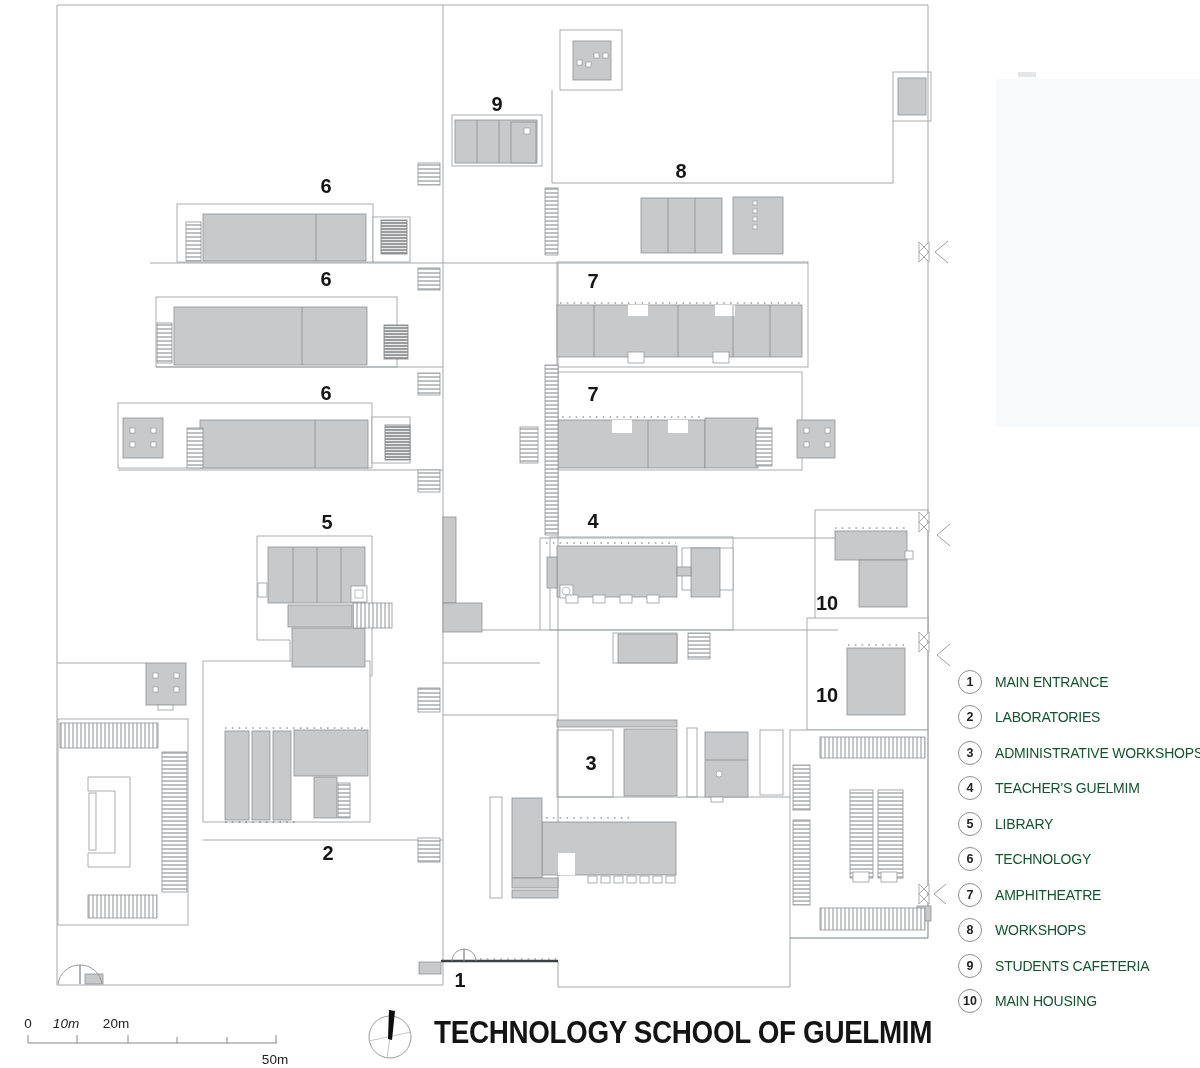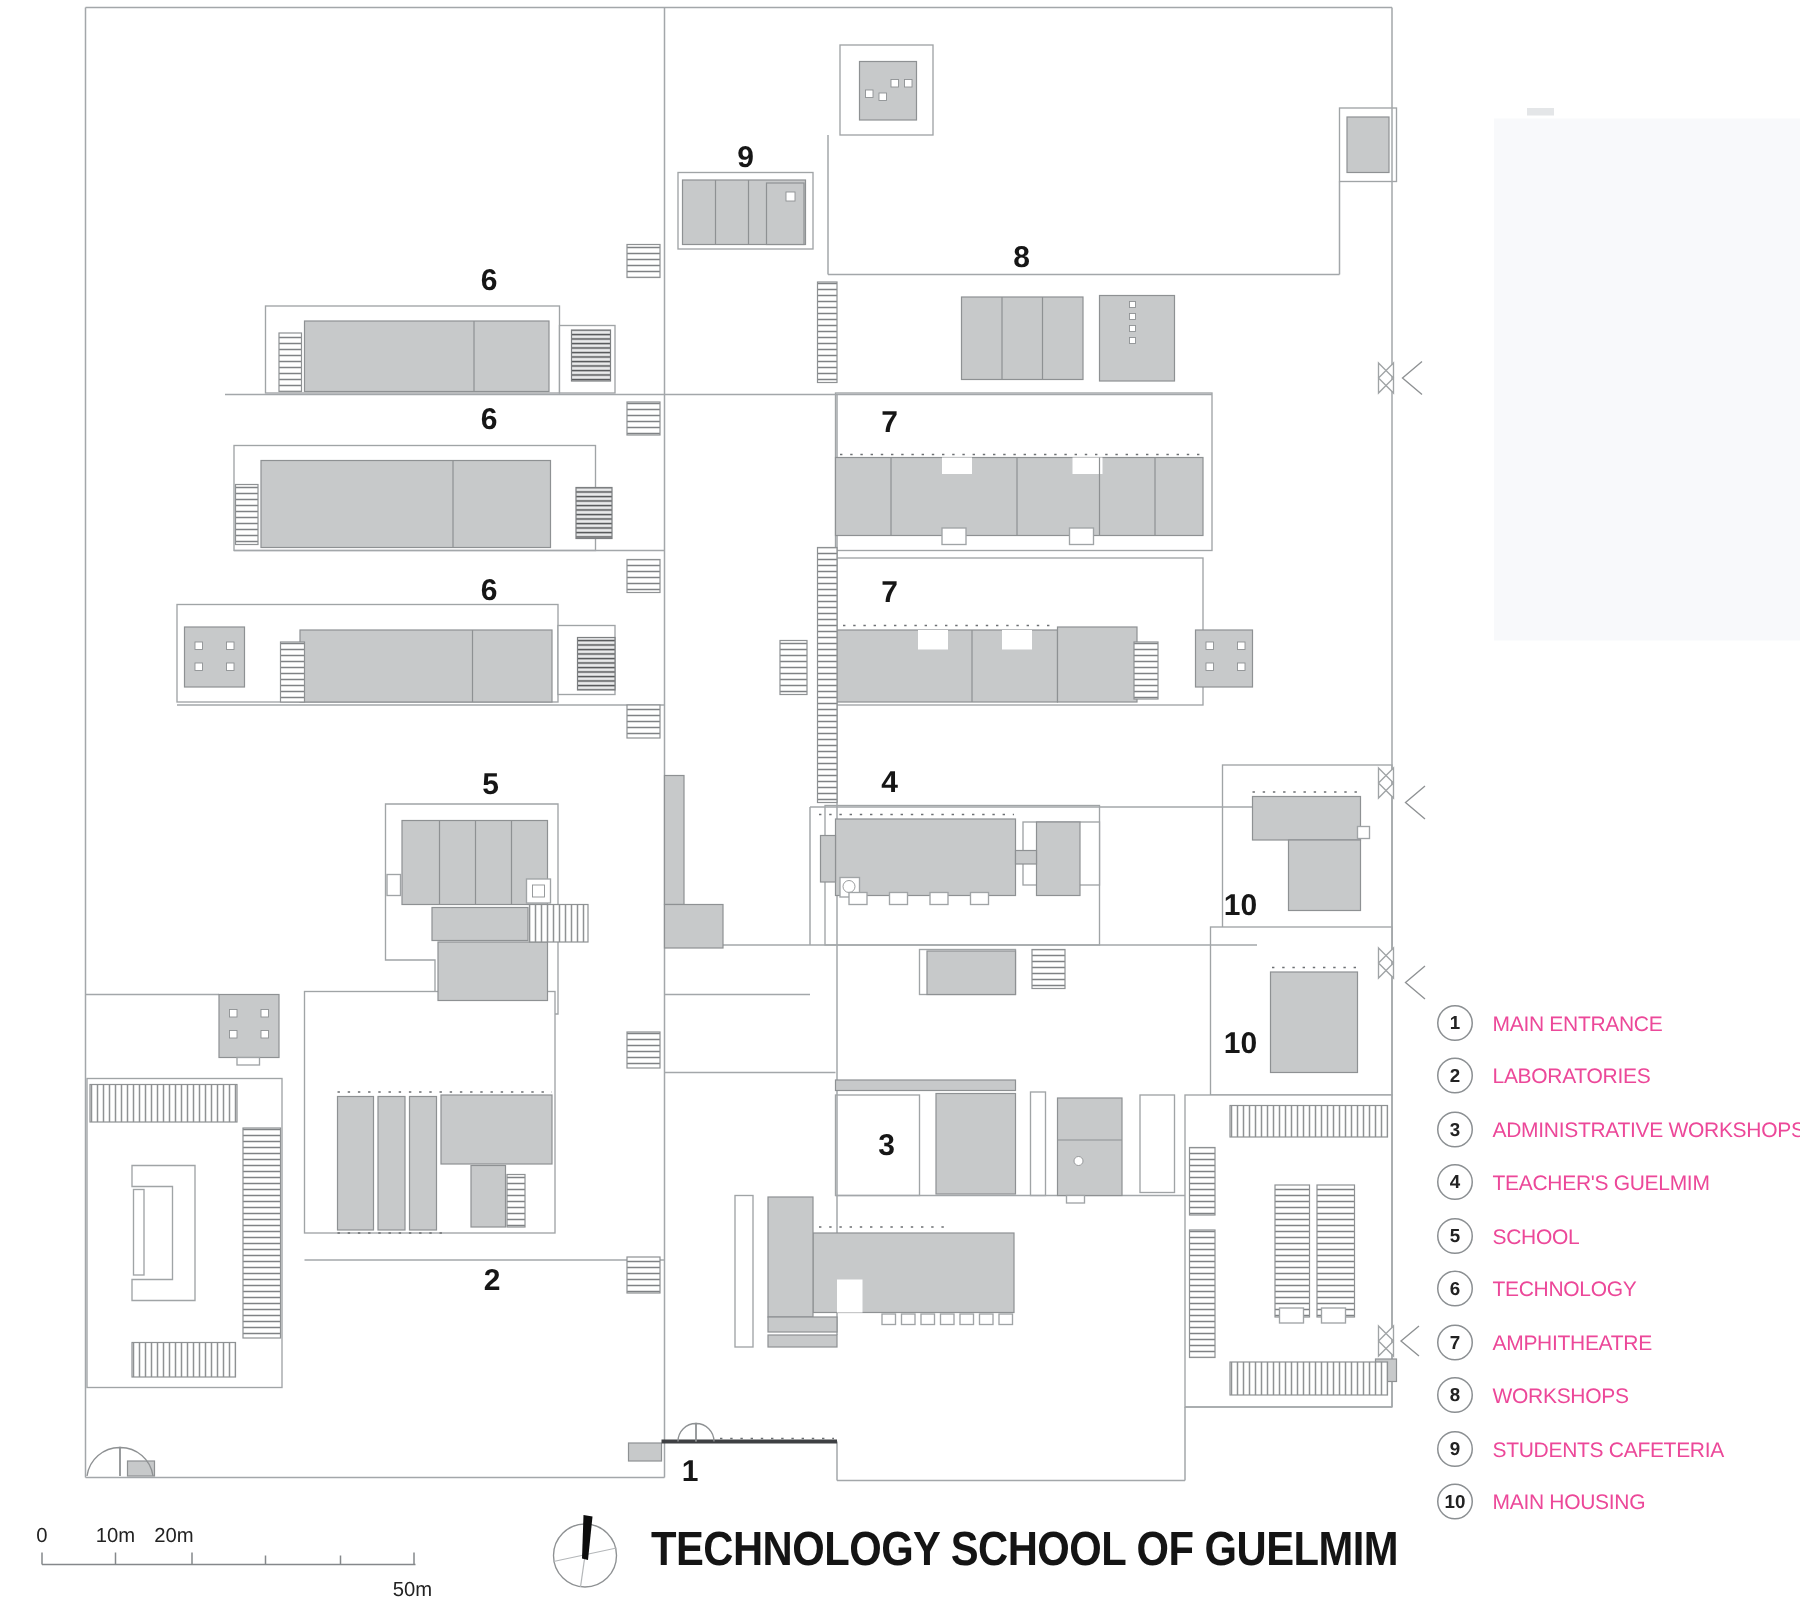--- a/index.html
+++ b/index.html
@@ -24,21 +24,21 @@
   .thin{stroke:#b4b7b9;stroke-width:0.8;fill:none;}
   .sb {stroke:#85888b;stroke-width:1;fill:none;}
   .nd {fill:#0d0d0d;stroke:none;}
   .txt{font-family:"Liberation Sans",sans-serif;font-weight:700;font-size:20px;fill:#161616;text-anchor:middle;}
   
   #legend{position:absolute;left:958px;top:664px;width:240px;}
   .lg-row{display:flex;align-items:center;height:35.5px;}
   .lg-circle{flex:0 0 auto;width:22px;height:22px;border:1.2px solid #8b8f92;border-radius:50%;
              display:flex;align-items:center;justify-content:center;
              font-size:12.5px;font-weight:600;color:#222;}
-  .lg-label{margin-left:13px;font-size:14px;font-weight:500;color:#ec4899;letter-spacing:-0.2px;white-space:nowrap;}
+  .lg-label{margin-left:13px;font-size:14px;font-weight:500;color:#14532d;letter-spacing:-0.2px;white-space:nowrap;}
   
   #scalebar-labels{position:absolute;left:0;top:0;}
   .sb-label{position:absolute;transform:translateX(-50%);font-size:13.5px;color:#222;}
   
   #title{position:absolute;left:434px;top:1014px;font-size:32px;font-weight:700;color:#141414;
          transform:scaleX(0.87);transform-origin:left center;letter-spacing:-0.4px;white-space:nowrap;}
 </style>
 </head>
 <body>
 
@@ -309,21 +309,21 @@
       <div class="lg-row">
         <span class="lg-circle">3</span>
         <span class="lg-label">ADMINISTRATIVE WORKSHOPS</span>
       </div>
       <div class="lg-row">
         <span class="lg-circle">4</span>
         <span class="lg-label">TEACHER'S GUELMIM</span>
       </div>
       <div class="lg-row">
         <span class="lg-circle">5</span>
-        <span class="lg-label">SCHOOL</span>
+        <span class="lg-label">LIBRARY</span>
       </div>
       <div class="lg-row">
         <span class="lg-circle">6</span>
         <span class="lg-label">TECHNOLOGY</span>
       </div>
       <div class="lg-row">
         <span class="lg-circle">7</span>
         <span class="lg-label">AMPHITHEATRE</span>
       </div>
       <div class="lg-row">
@@ -335,20 +335,20 @@
         <span class="lg-label">STUDENTS CAFETERIA</span>
       </div>
       <div class="lg-row">
         <span class="lg-circle">10</span>
         <span class="lg-label">MAIN HOUSING</span>
       </div>
     </div>
 
   <div id="scalebar-labels">
       <span class="sb-label" style="left: 28px; top: 1016px;">0</span>
-      <span class="sb-label" style="left: 77px; top: 1016px;">10m</span>
+      <span class="sb-label" style="left: 66px; top: 1016px; font-style: italic;">10m</span>
       <span class="sb-label" style="left: 116px; top: 1016px;">20m</span>
       <span class="sb-label" style="left: 275px; top: 1052px;">50m</span>
     </div>
 
   <div id="title">TECHNOLOGY SCHOOL OF GUELMIM</div>
 
 </div>
 
 </body></html>

